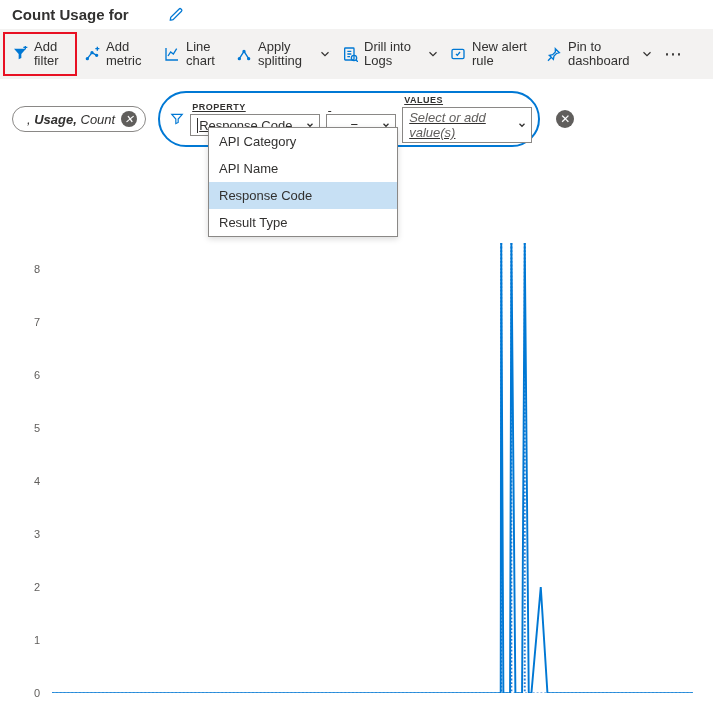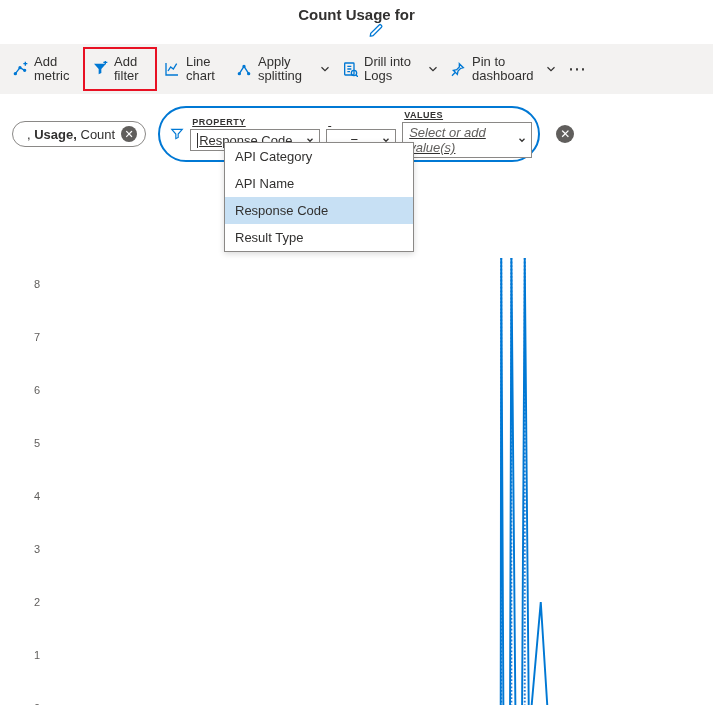--- a/index.html
+++ b/index.html
@@ -12,21 +12,20 @@
     width: 713px;
     height: 705px;
     overflow: hidden;
   }
   .header {
     display: flex;
     align-items: center;
     padding: 6px 12px;
     font-size: 15px;
     font-weight: 600;
-    flex-direction: column;
   }
   .edit-icon { margin-left: 40px; color: #0078d4; cursor: pointer; font-size: 15px; }
   .toolbar {
     display: flex;
     align-items: center;
     background: #f3f2f1;
     padding: 4px 4px;
     gap: 0;
   }
   .tb-btn {
@@ -53,20 +52,21 @@
   }
   .metric-pill {
     border: 1px solid #8a8886;
     border-radius: 30px;
     padding: 4px 8px 4px 14px;
     display:flex;
     align-items:center;
     gap: 6px;
     font-size: 13px;
     background:#fff;
+    font-style:italic;
   }
   .pill-close {
     width:16px;height:16px;border-radius:50%;background:#605e5c;color:#fff;
     display:flex;align-items:center;justify-content:center;font-size:11px;line-height:1;cursor:pointer;
   }
   .filter-capsule {
     border: 2px solid #0078d4;
     border-radius: 30px;
     display:flex;
     align-items:center;
@@ -92,21 +92,21 @@
   .sel.op { width:70px; text-align:center; justify-content:center; }
   .sel.val { width:130px; font-style:italic; color:#605e5c; }
   .filter-funnel { color:#0078d4; }
   .cap-close {
     width:18px;height:18px;border-radius:50%;background:#605e5c;color:#fff;
     display:flex;align-items:center;justify-content:center;font-size:12px;line-height:1;cursor:pointer;margin-left:4px;
   }
 
   .dropdown {
     position:absolute;
-    left: 224px;
+    left: 208px;
     top: 48px;
     width: 190px;
     background:#fff;
     border:1px solid #8a8886;
     box-shadow: 0 2px 6px rgba(0,0,0,0.15);
     z-index:10;
   }
   .dd-item { padding:6px 10px; font-size:13px; cursor:pointer; }
   .dd-item.selected { background:#c7e0f4; }
 
@@ -140,41 +140,41 @@
 <div class="header">
   <span>Count Usage for</span>
   <span class="edit-icon">
     <svg width="15" height="15" viewBox="0 0 24 24" fill="none" stroke="#0078d4" stroke-width="2">
         <path d="M3 21l3.5-.7L20 6.8a2 2 0 0 0 0-2.8l-.9-.9a2 2 0 0 0-2.8 0L2.8 16.6 2 21z"></path>
       </svg>
   </span>
 </div>
 
 <div class="toolbar">
+  <div class="tb-btn highlighted">
+    <span class="tb-icon">
+      <svg width="16" height="16" viewBox="0 0 24 24" fill="#0078d4">
+          <path d="M3 4h18l-7 8v6l-4 2v-8z"></path>
+          <path d="M17 2h6M20-1v6" stroke="#0078d4" stroke-width="2" fill="none"></path>
+        </svg>
+    </span>
+    <span class="tb-label" style="width:34px">Add filter</span>
+  </div>
   <div class="tb-btn">
     <span class="tb-icon">
       <svg width="16" height="16" viewBox="0 0 24 24" fill="none" stroke="#0078d4" stroke-width="2">
           <circle cx="5" cy="19" r="1.5" fill="#0078d4"></circle>
           <circle cx="12" cy="10" r="1.5" fill="#0078d4"></circle>
           <circle cx="19" cy="14" r="1.5" fill="#0078d4"></circle>
           <path d="M5 19l7-9 7 4"></path>
           <path d="M17 4h6M20 1v6" stroke-width="2"></path>
         </svg>
     </span>
     <span class="tb-label" style="width:42px">Add metric</span>
   </div>
-  <div class="tb-btn highlighted">
-    <span class="tb-icon">
-      <svg width="16" height="16" viewBox="0 0 24 24" fill="#0078d4">
-          <path d="M3 4h18l-7 8v6l-4 2v-8z"></path>
-          <path d="M17 2h6M20-1v6" stroke="#0078d4" stroke-width="2" fill="none"></path>
-        </svg>
-    </span>
-    <span class="tb-label" style="width:34px">Add filter</span>
-  </div>
   <div class="tb-btn">
     <span class="tb-icon">
       <svg width="16" height="16" viewBox="0 0 24 24" fill="none" stroke="#0078d4" stroke-width="2">
           <path d="M3 3v18h18"></path>
           <path d="M6 15l4-6 4 3 5-8"></path>
         </svg>
     </span>
     <span class="tb-label" style="width:34px">Line chart</span>
   </div>
   <div class="tb-btn">
@@ -202,20 +202,29 @@
           <path d="M21 21l3 3"></path>
         </svg>
     </span>
     <span class="tb-label" style="width:52px">Drill into Logs</span>
   </div>
   <span class="chevron">
       <svg width="14" height="14" viewBox="0 0 24 24" fill="none" stroke="#323130" stroke-width="2">
         <path d="M6 9l6 6 6-6"></path>
       </svg>
     </span>
+  <div class="tb-btn">
+    <span class="tb-icon">
+      <svg width="16" height="16" viewBox="0 0 24 24" fill="none" stroke="#0078d4" stroke-width="2">
+          <rect x="3" y="5" width="18" height="14" rx="2"></rect>
+          <path d="M9 12l2 2 4-5"></path>
+        </svg>
+    </span>
+    <span class="tb-label" style="width:58px">New alert rule</span>
+  </div>
   <div class="tb-btn">
     <span class="tb-icon">
       <svg width="16" height="16" viewBox="0 0 24 24" fill="none" stroke="#0078d4" stroke-width="2">
           <path d="M14 4l6 6-4 1-4 4-1 5-3-3-5 5 5-5-3-3 5-1 4-4z"></path>
         </svg>
     </span>
     <span class="tb-label" style="width:62px">Pin to dashboard</span>
   </div>
   <span class="chevron">
       <svg width="14" height="14" viewBox="0 0 24 24" fill="none" stroke="#323130" stroke-width="2">

